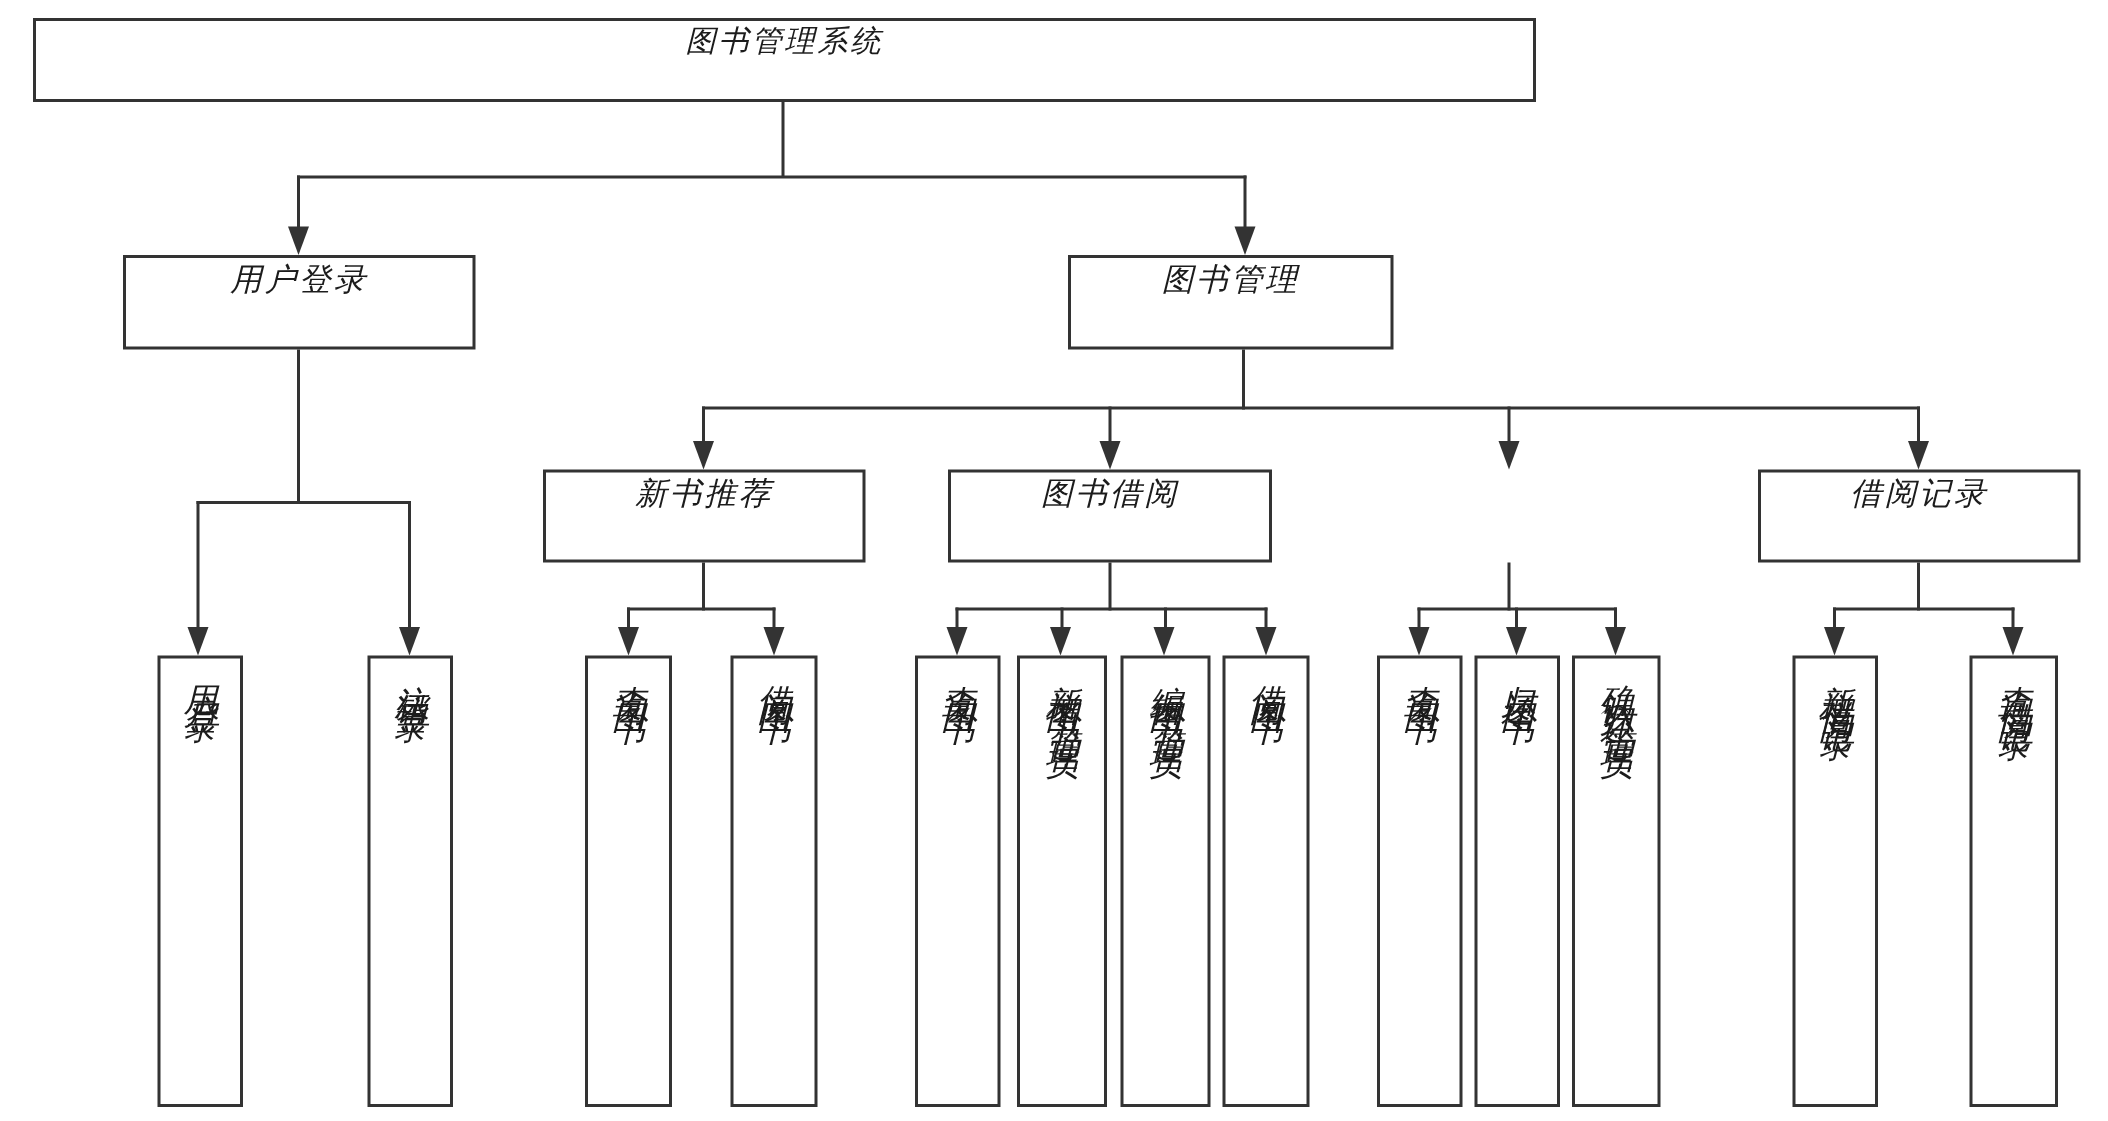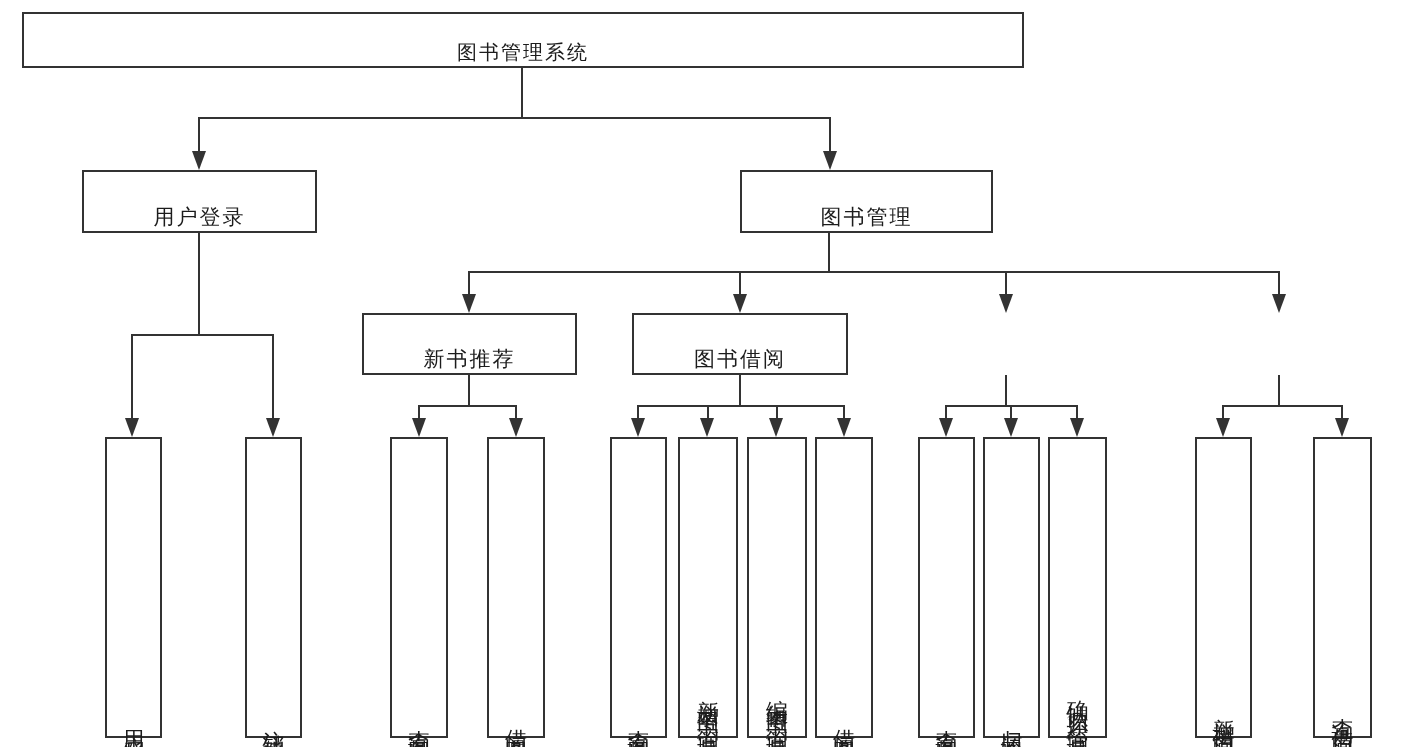--- a/index.html
+++ b/index.html
@@ -14,22 +14,23 @@
   .stage{
     position:relative;
     width:1405px;height:747px;
     background:var(--bg);
     overflow:hidden;
   }
   .box{
     position:absolute;
     border:2px solid var(--ln);
     background:var(--bg);
-    display:flex;align-items:flex-end;justify-content:center;
+    display:flex;align-items:flex-start;justify-content:center;
     color:var(--tx);
+    font-style:italic;
   }
   .hlabel{font-size:21px;letter-spacing:2px;color:var(--tx);white-space:nowrap;}
   .root .hlabel{font-size:20px;}
   .vbox{top:437px;height:301px;}
   .vlabel{
     writing-mode:vertical-rl;
     text-orientation:mixed;
     font-size:22px;
     letter-spacing:6px;
     color:var(--tx);
@@ -58,29 +59,32 @@
 
 <div class="stage">
 
   <div class="box root" style="left:22px;top:12px;width:1002px;height:56px;">
     <span class="hlabel">图书管理系统</span>
   </div>
 
   <div class="box" style="left:82px;top:170px;width:235px;height:63px;">
     <span class="hlabel">用户登录</span>
   </div>
-  <div class="box" style="left:712px;top:170px;width:253px;height:63px;margin-left:28px;">
+  <div class="box" style="left:712px;top:170px;width:217px;height:63px;">
     <span class="hlabel">图书管理</span>
   </div>
 
   <div class="box" style="left:632px;top:313px;width:216px;height:62px;">
     <span class="hlabel">图书借阅</span>
   </div>
   <div class="box" style="left:362px;top:313px;width:215px;height:62px;">
     <span class="hlabel">新书推荐</span>
+  </div>
+  <div class="box" style="left:1172px;top:313px;width:215px;height:62px;">
+    <span class="hlabel">借阅记录</span>
   </div>
 
   <div class="box vbox" style="left:105px;width:57px;">
     <span class="vlabel">用户登录</span>
   </div>
   <div class="box vbox" style="left:245px;width:57px;">
     <span class="vlabel">注销登录</span>
   </div>
 
   <div class="box vbox" style="left:390px;width:58px;">

